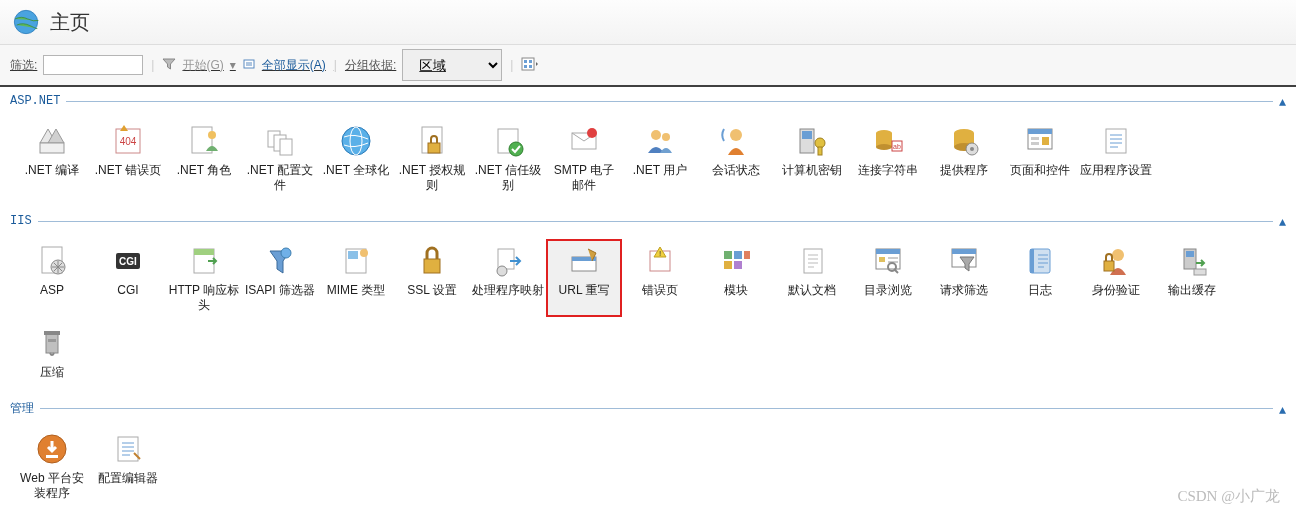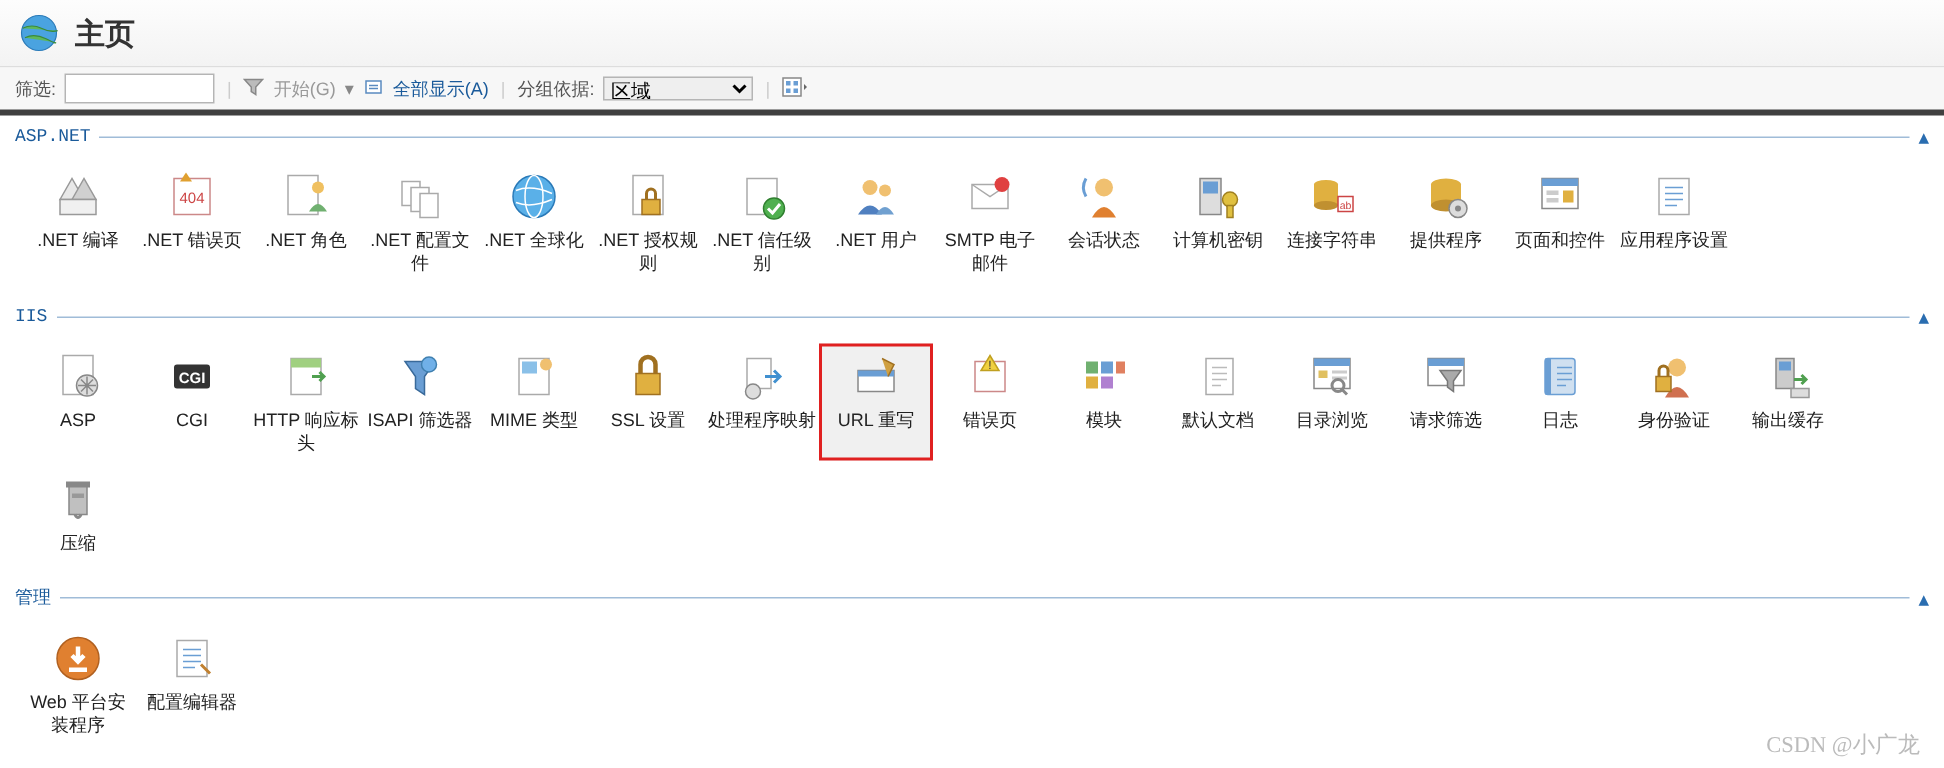--- a/index.html
+++ b/index.html
@@ -1,25 +1,25 @@
 <!DOCTYPE html>
 <html><head>
 <meta charset="utf-8">
 <style>
 * { margin: 0; padding: 0; box-sizing: border-box; font-family: "Microsoft YaHei", "Segoe UI", sans-serif; }
 body { background: #fff; width: 1296px; height: 512px; position: relative; font-size: 12px; color: #333; }
 .header { display: flex; align-items: center; padding: 8px 12px; border-bottom: 1px solid #ddd; background: linear-gradient(#fdfdfd,#f3f3f3); }
 .header .globe { width: 28px; height: 28px; margin-right: 10px; }
-.header h1 { font-size: 20px; font-weight: bold; color: #333; }
-.toolbar { display: flex; align-items: center; padding: 4px 10px; border-bottom: 4px solid #404040; background: #f7f7f7; gap: 6px; }
+.header h1 { font-size: 20px; font-weight: normal; color: #333; }
+.toolbar { display: flex; align-items: center; padding: 4px 10px; border-bottom: 2px solid #404040; background: #f7f7f7; gap: 6px; text-decoration: underline; }
 .toolbar label { color: #555; }
 .toolbar input[type=text] { border: 1px solid #b5b5b5; height: 20px; padding: 0 4px; }
 .toolbar .sep { color: #ccc; padding: 0 2px; }
 .toolbar .disabled { color: #999; }
-.toolbar select { border: 1px solid #b5b5b5; height: 16px; }
+.toolbar select { border: 1px solid #b5b5b5; height: 32px; padding-left: 12px; }
 .toolbar .mini-icon { display:inline-block; vertical-align:middle; }
 .content { padding: 0 10px; }
 .group { margin-top: 6px; }
 .group-header { display: flex; align-items: center; }
 .group-header .title { color: #1a5a9a; font-size: 12px; padding-right: 6px; font-family: Liberation Mono, monospace; }
 .group-header .line { flex: 1; height: 1px; background: #a0bcd8; }
 .group-header .chevron { color: #2a6db0; font-size: 14px; padding-left: 6px; cursor: pointer; }
 .icons { display: flex; flex-wrap: wrap; padding: 8px 4px; }
 .item { width: 76px; text-align: center; margin: 2px 0; padding: 4px 2px; cursor: pointer; }
 .item .ic { width: 36px; height: 36px; margin: 0 auto 4px; display:flex; align-items:center; justify-content:center; }
@@ -145,37 +145,37 @@
               <rect x="8" y="6" width="20" height="24" fill="#fff" stroke="#aaa"></rect>
               <circle cx="26" cy="26" r="7" fill="#50b050" stroke="#308030"></circle>
               <path d="M22 26 l3 3 l5 -6" fill="none" stroke="#fff" stroke-width="2"></path>
             </svg>
           </div>
           <div class="lbl">.NET 信任级别</div>
         </div>
       <div class="item">
           <div class="ic">
             <svg viewBox="0 0 36 36">
+              <rect x="6" y="10" width="24" height="16" fill="#fff" stroke="#aaa"></rect>
+              <path d="M6 10 l12 8 l12 -8" fill="none" stroke="#aaa"></path>
+              <circle cx="26" cy="10" r="5" fill="#e04040"></circle>
+            </svg>
+          </div>
+          <div class="lbl">SMTP 电子邮件</div>
+        </div>
+      <div class="item">
+          <div class="ic">
+            <svg viewBox="0 0 36 36">
               <circle cx="14" cy="12" r="5" fill="#f0c070"></circle>
               <path d="M6 30 q8 -12 16 0" fill="#5080c0"></path>
               <circle cx="24" cy="14" r="4" fill="#f0c070"></circle>
               <path d="M18 30 q6 -10 12 0" fill="#70a0d0"></path>
             </svg>
           </div>
           <div class="lbl">.NET 用户</div>
-        </div>
-      <div class="item">
-          <div class="ic">
-            <svg viewBox="0 0 36 36">
-              <rect x="6" y="10" width="24" height="16" fill="#fff" stroke="#aaa"></rect>
-              <path d="M6 10 l12 8 l12 -8" fill="none" stroke="#aaa"></path>
-              <circle cx="26" cy="10" r="5" fill="#e04040"></circle>
-            </svg>
-          </div>
-          <div class="lbl">SMTP 电子邮件</div>
         </div>
       <div class="item">
           <div class="ic">
             <svg viewBox="0 0 36 36">
               <circle cx="18" cy="12" r="6" fill="#f0c070"></circle>
               <path d="M10 32 q8 -14 16 0" fill="#e08030"></path>
               <path d="M6 18 a12 12 0 0 1 0 -12" fill="none" stroke="#6a9ed4" stroke-width="2"></path>
             </svg>
           </div>
           <div class="lbl">会话状态</div>

